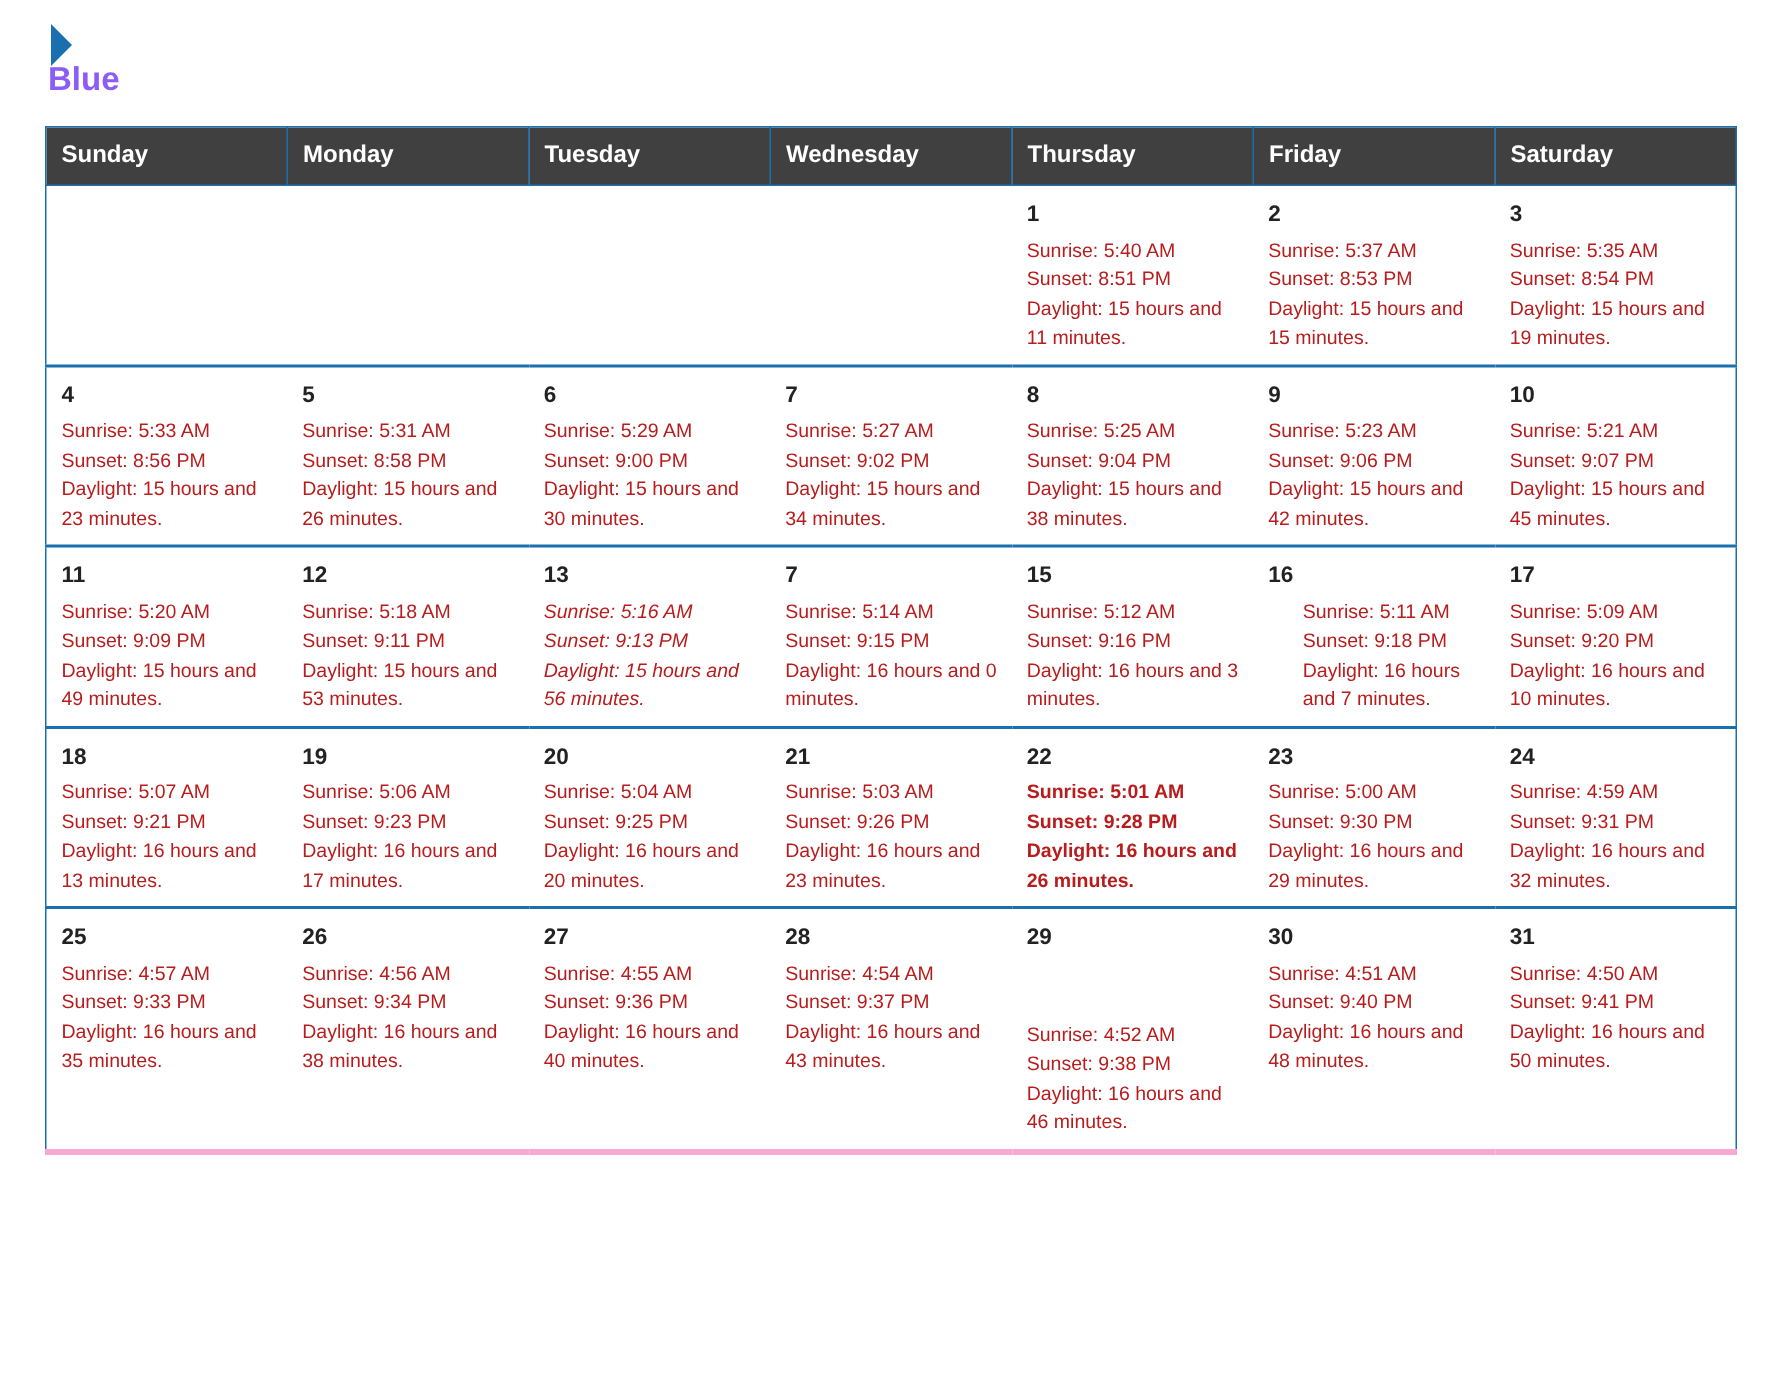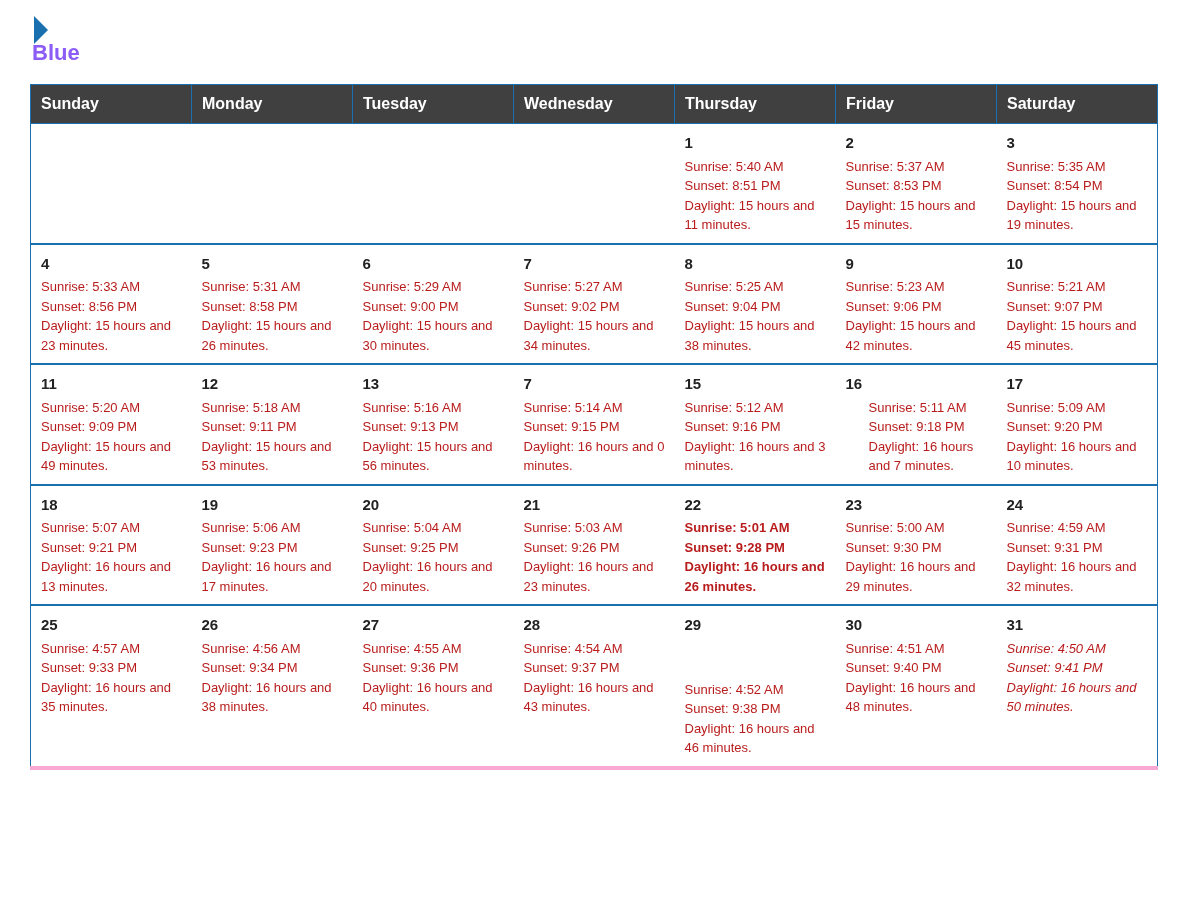--- a/index.html
+++ b/index.html
@@ -226,21 +226,21 @@
 Daylight: 15 hours and 49 minutes.</div>
         </td>
         <td>
           <span class="day-number">12</span>
           <div class="day-info" style="white-space: pre-line;">Sunrise: 5:18 AM
 Sunset: 9:11 PM
 Daylight: 15 hours and 53 minutes.</div>
         </td>
         <td>
           <span class="day-number">13</span>
-          <div class="day-info" style="white-space: pre-line;">Sunrise: 5:16 AM
+          <div class="day-info" style="white-space: pre-line; font-style: italic;">Sunrise: 5:16 AM
 Sunset: 9:13 PM
 Daylight: 15 hours and 56 minutes.</div>
         </td>
         <td>
           <span class="day-number">7</span>
           <div class="day-info" style="white-space: pre-line;">Sunrise: 5:14 AM
 Sunset: 9:15 PM
 Daylight: 16 hours and 0 minutes.</div>
         </td>
         <td>
@@ -338,19 +338,19 @@
 Daylight: 16 hours and 46 minutes.</div>
         </td>
         <td>
           <span class="day-number">30</span>
           <div class="day-info" style="white-space: pre-line;">Sunrise: 4:51 AM
 Sunset: 9:40 PM
 Daylight: 16 hours and 48 minutes.</div>
         </td>
         <td>
           <span class="day-number">31</span>
-          <div class="day-info" style="white-space: pre-line; font-style: italic;">Sunrise: 4:50 AM
+          <div class="day-info" style="white-space: pre-line;">Sunrise: 4:50 AM
 Sunset: 9:41 PM
 Daylight: 16 hours and 50 minutes.</div>
         </td>
       </tr>
     </tbody>
 </table>
 
 </body></html>

